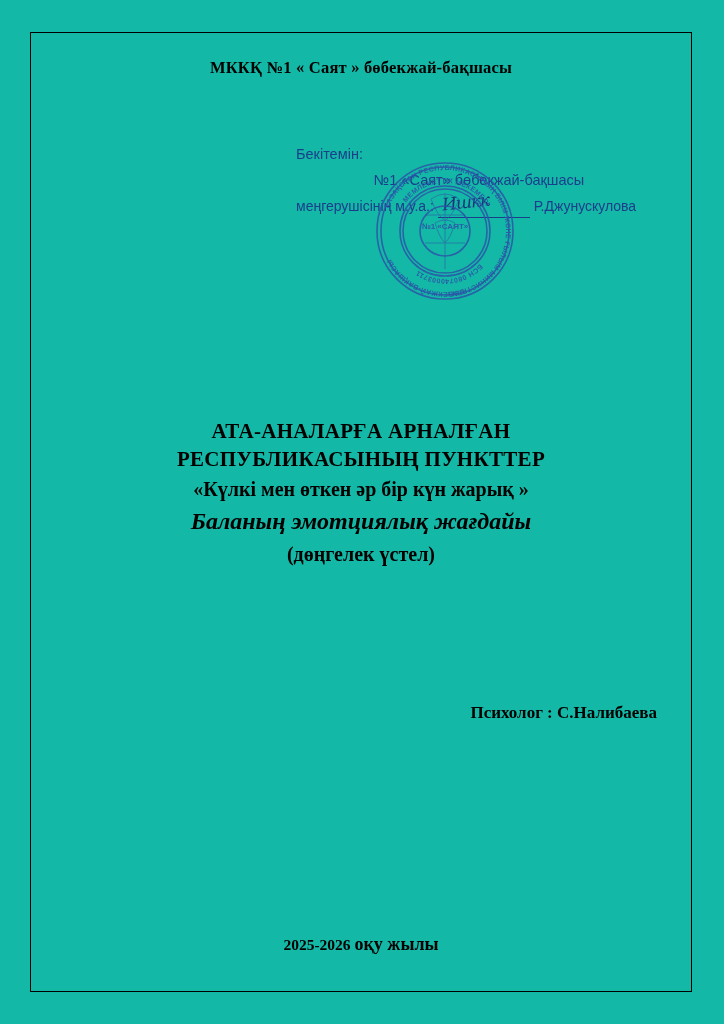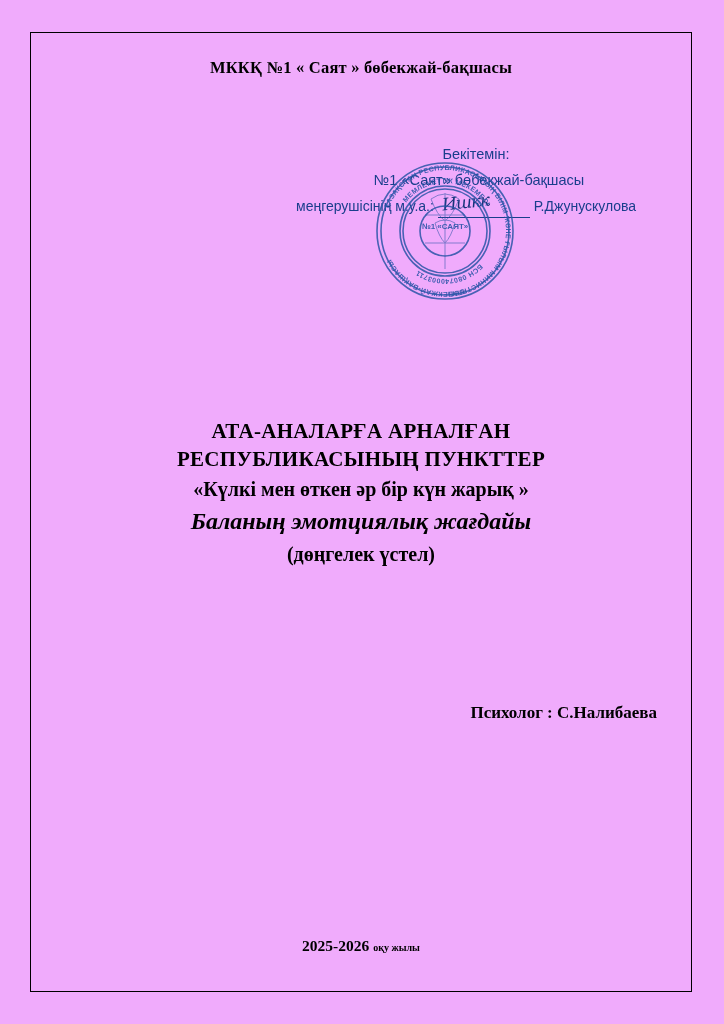--- a/index.html
+++ b/index.html
@@ -11,21 +11,21 @@
     width: 724px;
     height: 1024px;
     font-family: "Liberation Serif", serif;
     color: #000;
     overflow: hidden;
   }
   .page {
     position: relative;
     width: 724px;
     height: 1024px;
-    background: #f0abfc;
+    background: #14b8a6;
     box-sizing: border-box;
   }
   .page-border {
     position: absolute;
     left: 30px;
     top: 32px;
     width: 662px;
     height: 960px;
     border: 1px solid #000;
     box-sizing: border-box;
@@ -55,21 +55,21 @@
     position: absolute;
     top: 110px;
     left: 265px;
     width: 370px;
     font-family: "Liberation Sans", sans-serif;
     color: #1a3e8c;
     font-size: 14.5px;
     line-height: 1.55;
   }
   .approval .line-1 {
-    text-align: center;
+    text-align: left;
     padding-right: 10px;
   }
   .approval .line-2 {
     text-align: center;
     padding-right: 4px;
     margin-top: 4px;
   }
   .approval .line-3 {
     position: relative;
     margin-top: 4px;
@@ -157,21 +157,21 @@
   .footer-year {
     position: absolute;
     bottom: 36px;
     left: 0;
     width: 660px;
     text-align: center;
     font-weight: bold;
     font-size: 15.5px;
   }
   .footer-year .small {
-    font-size: 10px;
+    font-size: 18px;
   }
 </style>
 </head>
 <body>
 
 <div class="page">
   <div class="page-border"></div>
 
   <div class="content">
 

